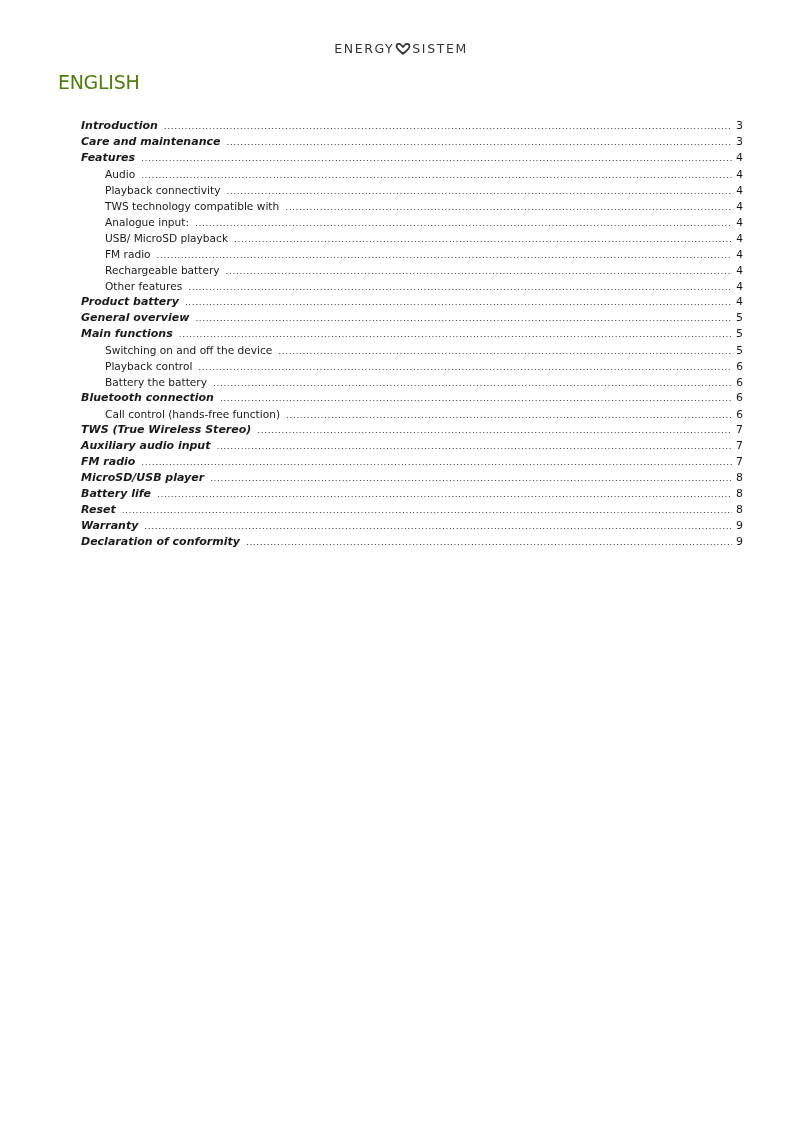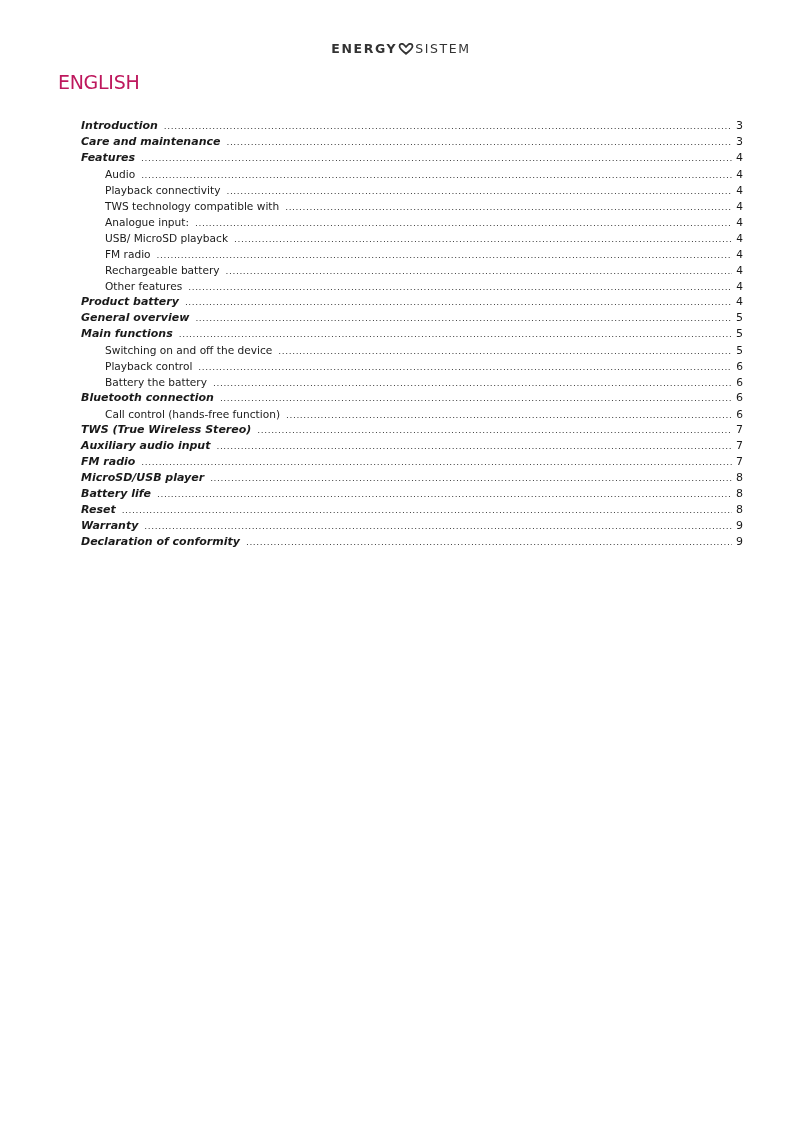--- a/index.html
+++ b/index.html
@@ -1,23 +1,23 @@
 <!DOCTYPE html>
 <html><head>
 <meta charset="utf-8">
 <style>
   html, body { margin: 0; padding: 0; background: #ffffff; }
   body { width: 802px; height: 1134px; position: relative; overflow: hidden;
          font-family: "DejaVu Sans", sans-serif; color: #1a1a1a; }
   .logo { position: absolute; top: 41px; left: 0; width: 802px; text-align: center;
           font-family: "DejaVu Sans", sans-serif; font-size: 12.5px; letter-spacing: 1.6px; color: #333; }
-  .logo .b1 { font-weight: bold; margin-top: 7px; }
+  .logo .b1 { font-weight: normal; margin-top: 7px; }
   .logo .heart { display: inline-block; vertical-align: -2px; margin: 0 1px; }
   .logo .b2 { font-weight: normal; }
-  .lang { position: absolute; top: 71px; left: 58px; font-size: 19px; color: #be185d;
+  .lang { position: absolute; top: 71px; left: 58px; font-size: 19px; color: #4d7c0f;
           font-family: "DejaVu Sans", sans-serif; letter-spacing: -0.3px; }
   .toc { position: absolute; top: 118px; left: 81px; width: 662px; }
   .row { display: flex; align-items: baseline; height: 16px; font-size: 11px; line-height: 16px; }
   .row.sub { padding-left: 24px; font-size: 10.6px; }
   .row.main .label { font-weight: bold; font-style: italic; }
   .label { white-space: nowrap; padding-right: 6px; }
   .dots { flex: 1; overflow: hidden; white-space: nowrap; color: #333; font-size: 9px; letter-spacing: 0.6px; }
   .dots::before { content: "........................................................................................................................................................................................................................................................................................................"; }
   .page { padding-left: 3px; min-width: 8px; text-align: right; }
   .footer { position: absolute; top: 1147px; left: 67px; font-size: 11px; color: #222; }

